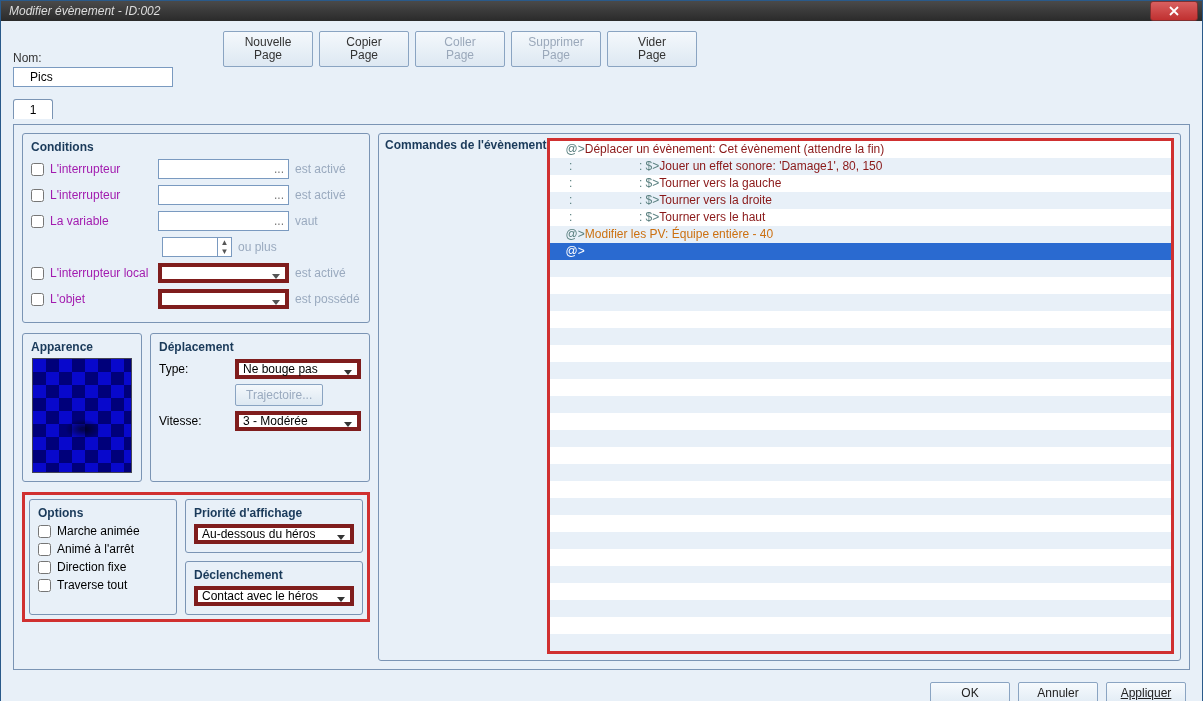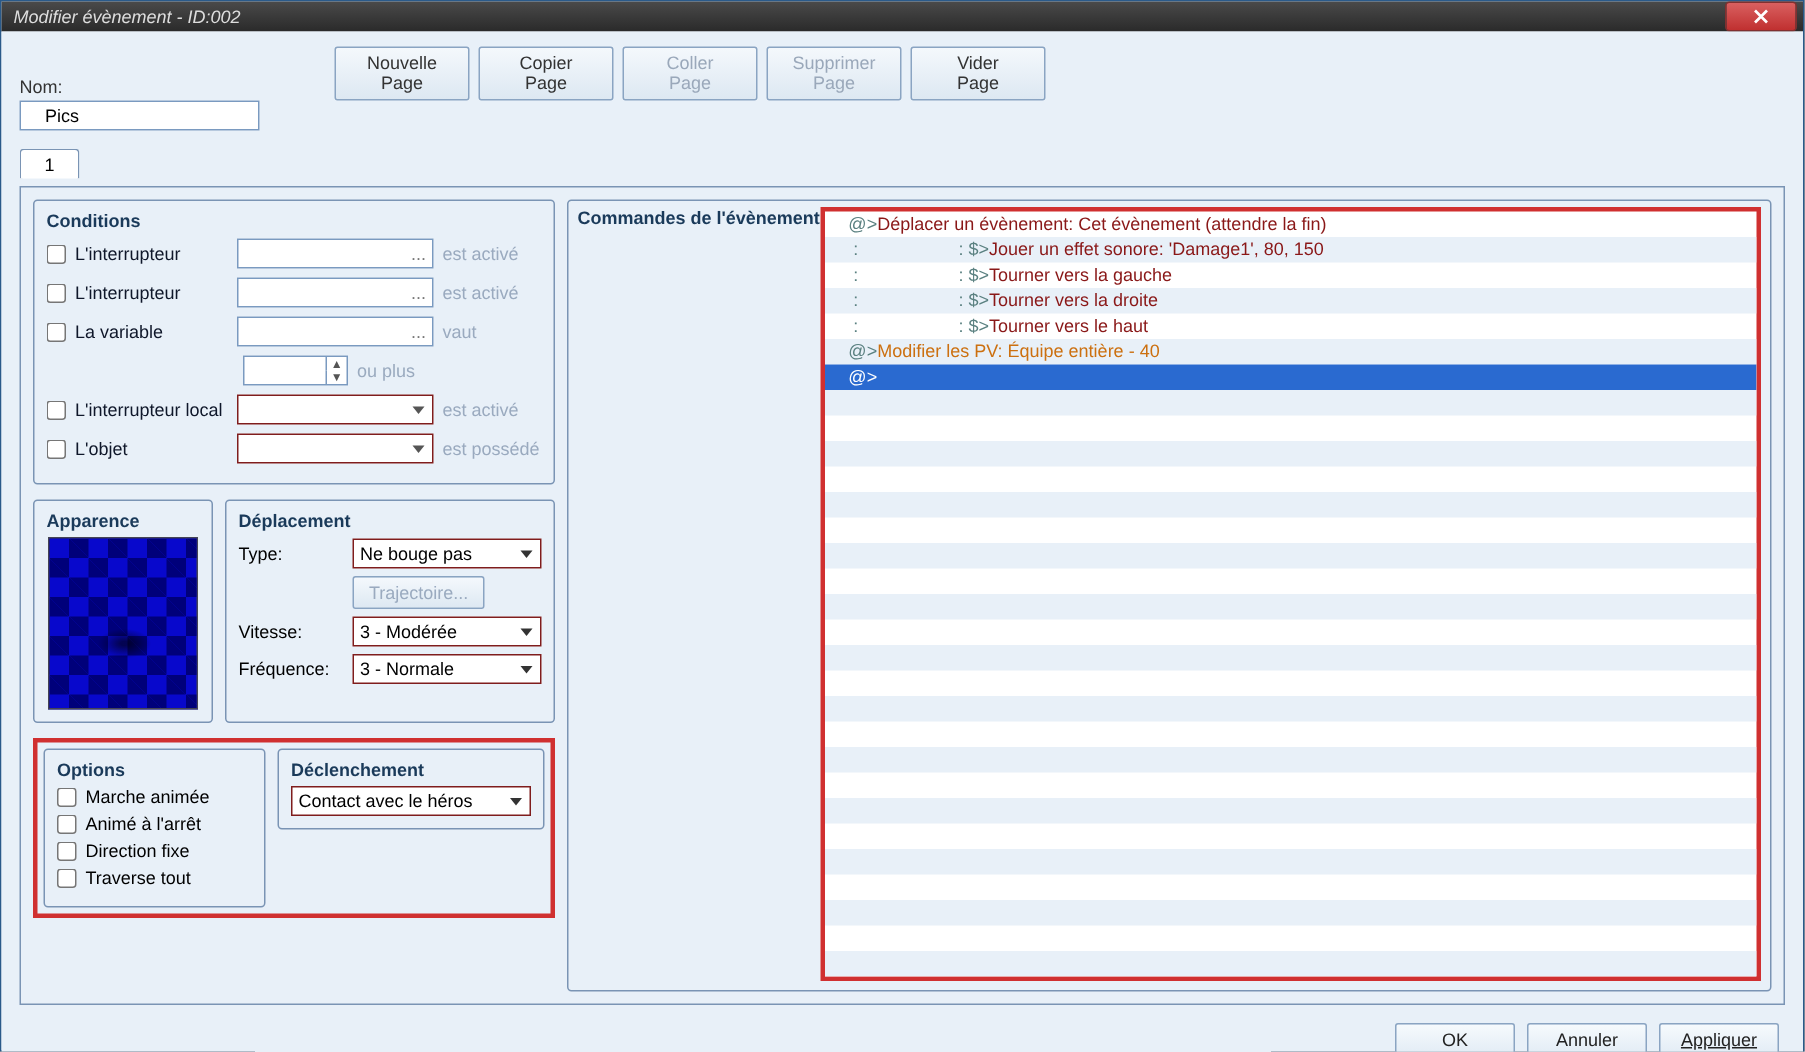--- a/index.html
+++ b/index.html
@@ -27,40 +27,40 @@
 
 .mainarea { flex: 1; border: 1px solid #7a94b4; background: #e8f0f8; display: flex; padding: 8px; gap: 8px; margin-top: -1px;}
 
 .leftcol { width: 348px; display: flex; flex-direction: column; gap: 10px; }
 
 .group { border: 1px solid #7a94b4; border-radius: 3px; padding: 6px 8px 8px 8px; background: #e8f0f8; }
 .group-title { font-weight: bold; color: #1a3a5a; margin-bottom: 4px; font-size: 12px;}
 
 .cond-row { display: flex; align-items: center; gap: 6px; margin: 4px 0; height: 22px;}
 .cond-row input[type=checkbox]{ width:13px; height:13px; }
-.cond-label { width: 102px; color: #0f172a;}
+.cond-label { width: 102px; color: #a21caf;}
 .cond-input { flex:1; height: 20px; border:1px solid #7a9ac0; background:#fff; display:flex; align-items:center; justify-content:flex-end; padding: 0 4px; color:#777;}
 .cond-input.dd::after { content:''; width:0;height:0;border-left:4px solid transparent;border-right:4px solid transparent;border-top:5px solid #555; margin-left:4px;}
 .cond-post { width: 66px; color: #9aaabf; font-size:12px;}
 .spinner-box { width:70px; height:20px; border:1px solid #7a9ac0; background:#fff; display:flex; align-items:center;}
 .spinner-box .spn-btns { display:flex; flex-direction:column; margin-left:auto;}
 .spn-btns span{ width:14px; height:9px; border-left:1px solid #7a9ac0; display:flex;align-items:center;justify-content:center;font-size:8px;color:#555;}
 
 .twocol { display:flex; gap:8px; }
 .appar { width: 120px; }
 .depl { flex:1; }
 .appar-img { width:100px; height:115px; background:#0808cc; margin: 2px auto 0 auto; border:1px solid #445; position:relative; }
 .appar-img .chk { position:absolute; inset:0; background-image:
   linear-gradient(45deg,#00007a 25%,transparent 25%,transparent 75%,#00007a 75%),
   linear-gradient(45deg,#00007a 25%,transparent 25%,transparent 75%,#00007a 75%);
   background-size: 26px 26px; background-position: 0 0, 13px 13px;}
 .appar-img .shadow { position:absolute; left:32px; top:60px; width:36px; height:20px; background: radial-gradient(ellipse, rgba(0,0,0,.6) 10%, transparent 70%);}
 .deplrow { display:flex; align-items:center; gap:6px; margin:5px 0;}
 .deplrow label { width:70px; }
-.dd { height:20px; border:1px solid #7f1d1d; background:#fff; padding: 0 4px; display:flex; align-items:center; position:relative; flex:1;}
+.dd { height:20px; border:4px solid #7f1d1d; background:#fff; padding: 0 4px; display:flex; align-items:center; position:relative; flex:1;}
 .dd::after { content:''; position:absolute; right:5px; top:7px; width:0;height:0;border-left:4px solid transparent;border-right:4px solid transparent;border-top:5px solid #333;}
 .traj-btn { height:22px; border:1px solid #8aa4c2; background:linear-gradient(#f4f8fc,#dde8f2); border-radius:2px; padding: 0 10px; color:#9aaabf; margin-left:76px;}
 
 .redbox { border: 3px solid #d03030; padding: 4px; display:flex; gap:8px; }
 .opts { width: 148px; }
 .opt-row { display:flex; align-items:center; gap:6px; margin:4px 0;}
 .prio-trig { flex:1; display:flex; flex-direction:column; gap:8px;}
 
 .rightcol { flex:1; display:flex; flex-direction:column;}
 .cmds { flex:1; border:1px solid #7a94b4; border-radius:3px; padding:4px 6px 6px 6px; background:#e8f0f8; display:flex; flex-direction:row;}
@@ -194,26 +194,20 @@
               </div>
             <div class="deplrow">
                 <button class="traj-btn">Trajectoire...</button>
               </div>
             <div class="deplrow">
                 <label>Vitesse:</label>
               <div class="dd">
                   <span>3 - Modérée</span>
                 </div>
               </div>
-            <div class="deplrow">
-                <label>Fréquence:</label>
-              <div class="dd">
-                  <span>3 - Normale</span>
-                </div>
-              </div>
           </div>
         </div>
 
         <div class="redbox">
           <div class="group opts" style="border:1px solid #7a94b4">
             <div class="group-title">Options</div>
             <div id="opt-rows">
                 <div class="opt-row">
                   <input type="checkbox" style="">
                   <span>Marche animée</span>
@@ -226,20 +220,26 @@
                   <input type="checkbox" style="">
                   <span>Direction fixe</span>
                 </div>
                 <div class="opt-row">
                   <input type="checkbox" style="">
                   <span>Traverse tout</span>
                 </div>
               </div>
           </div>
           <div class="prio-trig">
+            <div class="group">
+              <div class="group-title">Priorité d'affichage</div>
+              <div class="dd">
+                  <span>Au-dessous du héros</span>
+                </div>
+            </div>
             <div class="group">
               <div class="group-title">Déclenchement</div>
               <div class="dd">
                   <span>Contact avec le héros</span>
                 </div>
             </div>
           </div>
         </div>
 
       </div>

